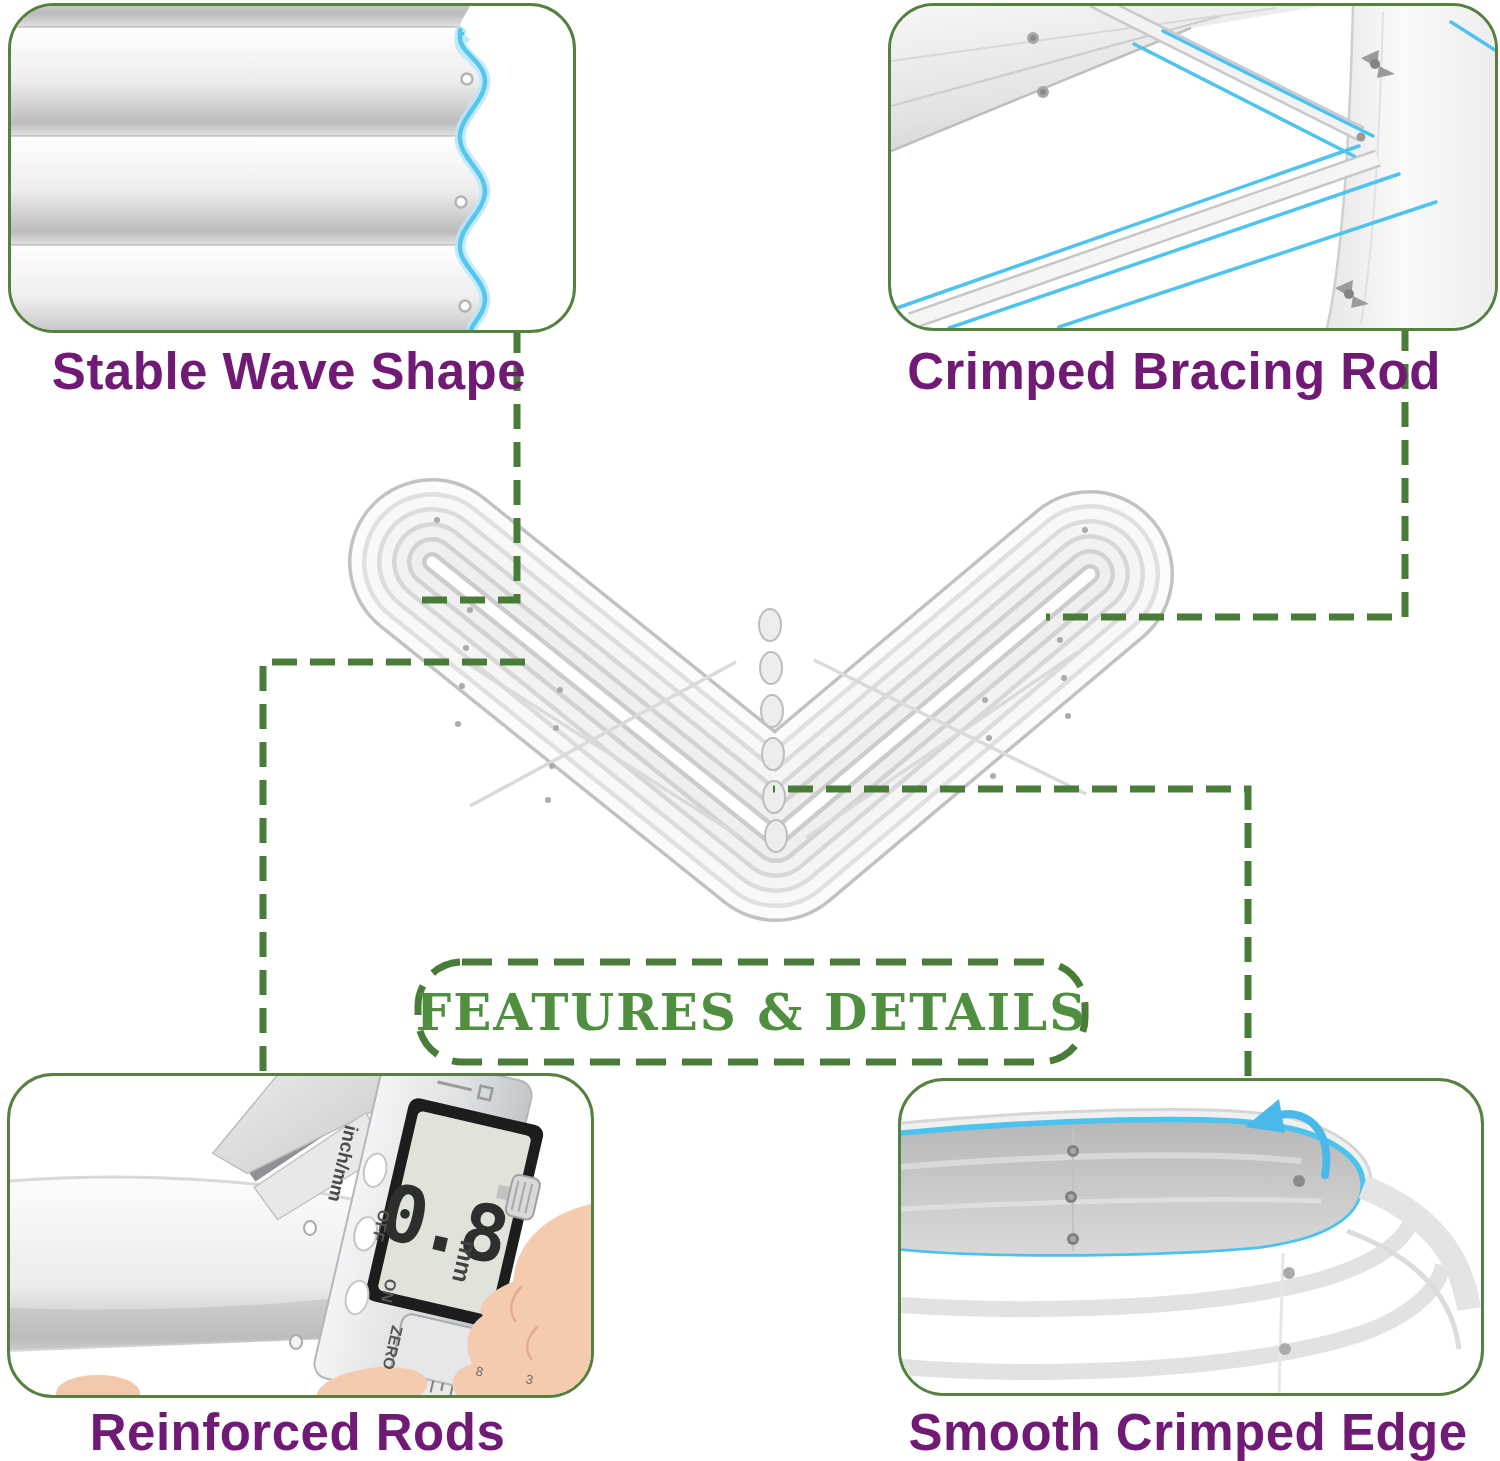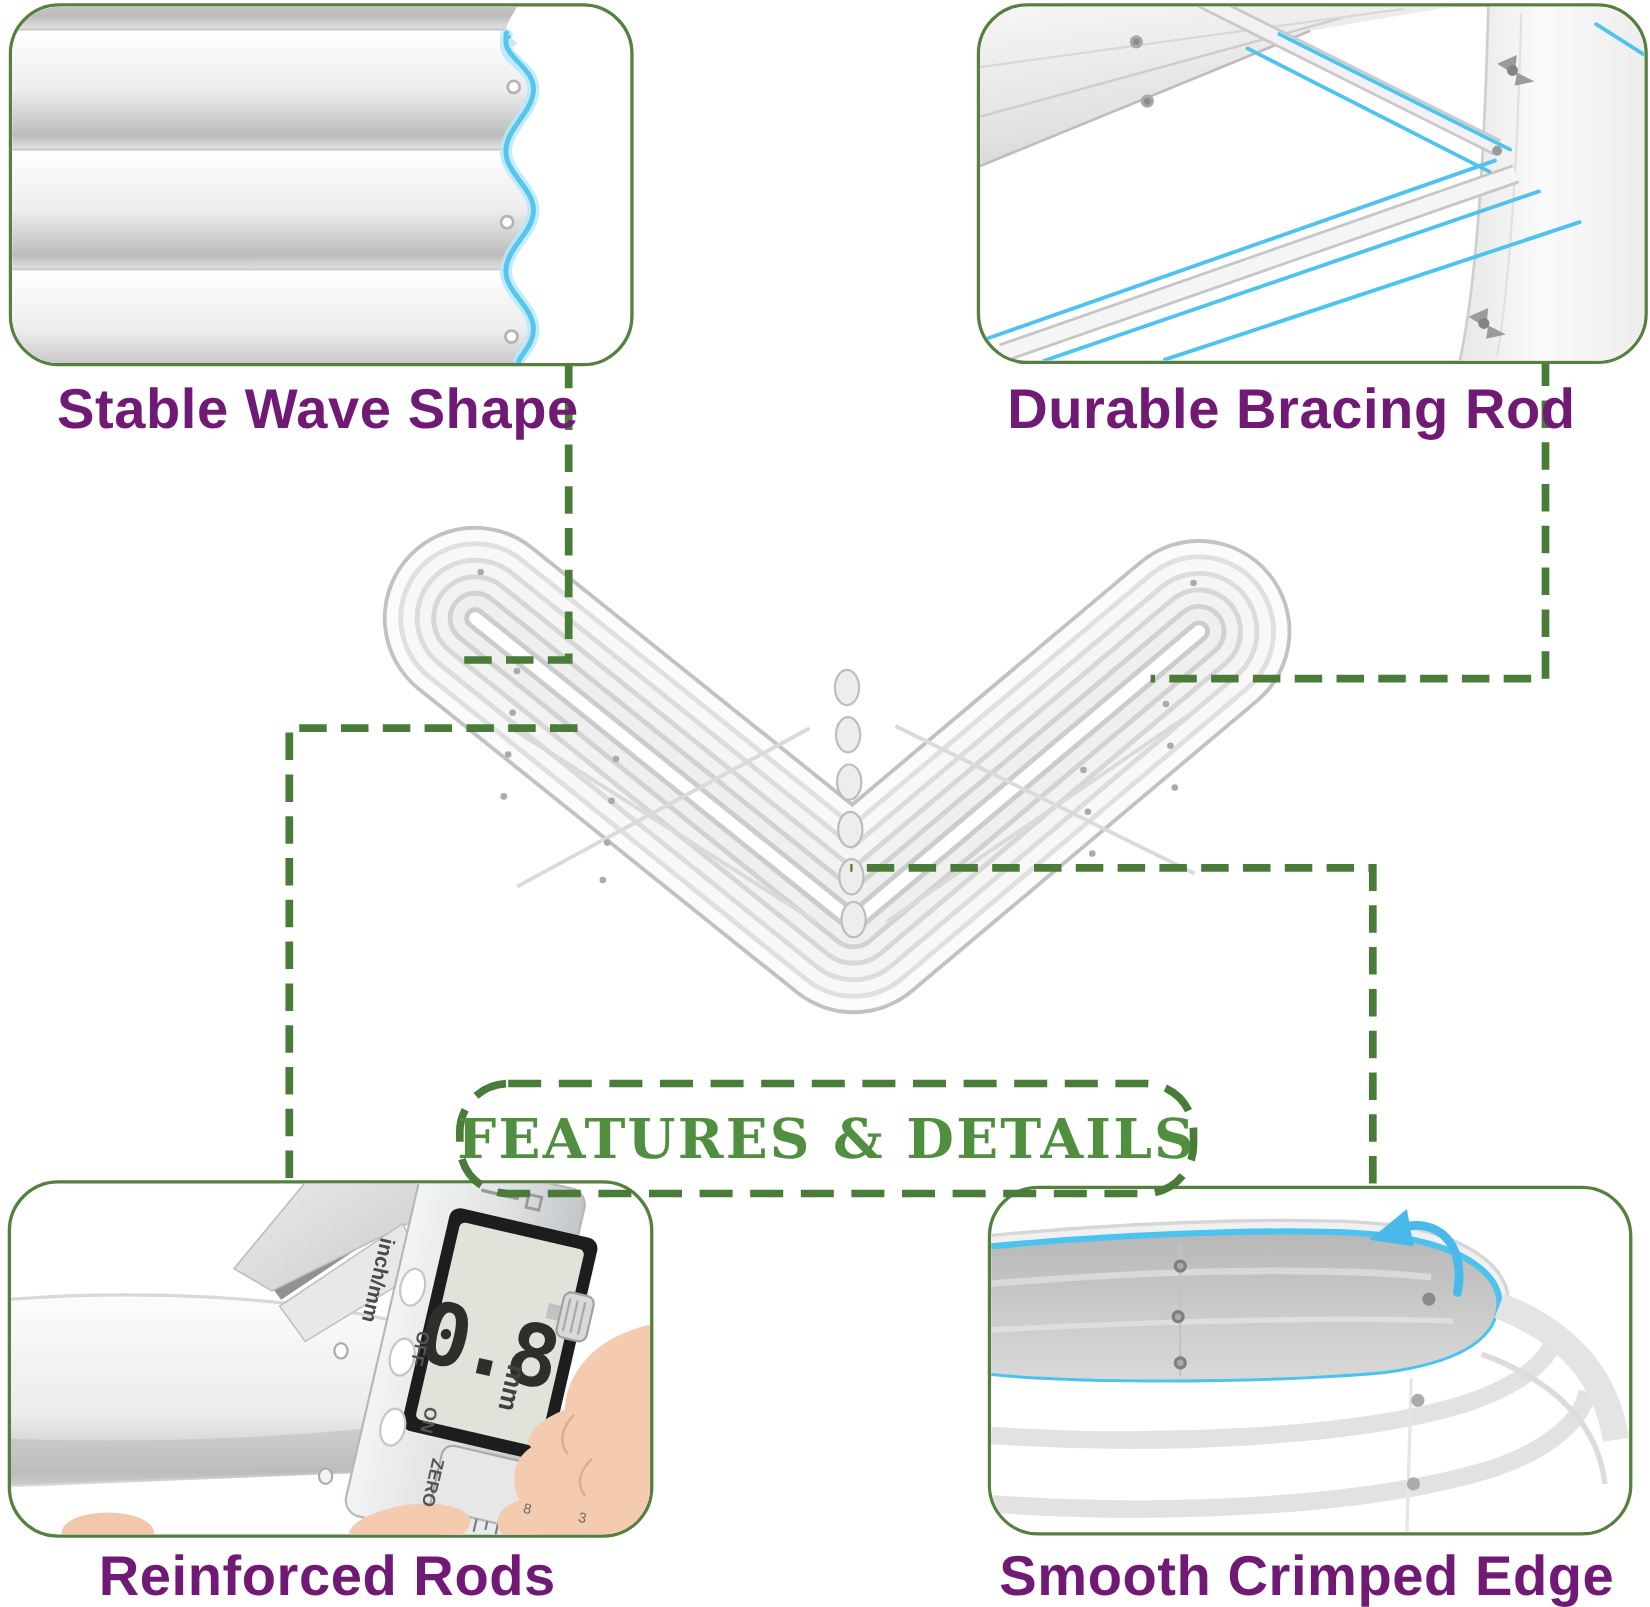--- a/index.html
+++ b/index.html
@@ -13,21 +13,21 @@
   #box-tl{left:8px;top:3px;width:562px;height:324px;}
   #box-tr{left:888px;top:3px;width:604px;height:322px;}
   #box-bl{left:7px;top:1073px;width:581px;height:319px;}
   #box-br{left:898px;top:1078px;width:580px;height:312px;}
   .callout-label{position:absolute;z-index:3;text-align:center;color:#701a75;
                  font-size:51px;font-weight:600;letter-spacing:.5px;line-height:64px;}
   #label-tl{left:8px;top:340px;width:562px;}
   #label-tr{left:872px;top:340px;width:604px;}
   #label-bl{left:7px;top:1401px;width:581px;}
   #label-br{left:898px;top:1401px;width:580px;}
-  #badge{position:absolute;z-index:3;left:413px;top:980px;width:677px;height:110px;}
+  #badge{position:absolute;z-index:3;left:413px;top:957px;width:677px;height:110px;}
   #badge .badge-border{position:absolute;left:0;top:0;}
   #badge .badge-text{position:absolute;left:0;top:0;width:100%;height:100%;
         display:flex;align-items:center;justify-content:center;
         font-family:"DejaVu Serif","Liberation Serif",serif;font-weight:bold;
         font-size:50px;letter-spacing:2px;color:#4f8f3f;}
   
   .cal-txt{position:absolute;z-index:4;color:#3a3d3a;white-space:nowrap;}
   #cal-value{left:382px;top:90px;font-family:"DejaVu Sans Mono","Liberation Mono",monospace;
              font-weight:bold;font-size:78px;letter-spacing:-6px;color:#2c2f2c;
              transform:rotate(13deg);transform-origin:left top;}
@@ -326,21 +326,21 @@
       </g>
 
       <g>
         <path d="M424,94 C432,50 406,24 370,36" fill="none" stroke="#49b9e9" stroke-width="8" stroke-linecap="round"></path>
         <polygon points="344,46 378,18 384,52" fill="#49b9e9"></polygon>
       </g>
     </svg>
   </div>
 
   <div class="callout-label" id="label-tl">Stable Wave Shape</div>
-  <div class="callout-label" id="label-tr">Durable Bracing Rod</div>
+  <div class="callout-label" id="label-tr">Crimped Bracing Rod</div>
   <div class="callout-label" id="label-bl">Reinforced Rods</div>
   <div class="callout-label" id="label-br">Smooth Crimped Edge</div>
 
   <div id="badge">
     <svg class="badge-border" width="677" height="110" viewBox="0 0 677 110" aria-hidden="true">
       <rect x="5" y="5" width="667" height="100" rx="44" fill="none" stroke="#4a7c39" stroke-width="7" stroke-dasharray="30 16"></rect>
     </svg>
     <span class="badge-text">FEATURES &amp; DETAILS</span>
   </div>
 

